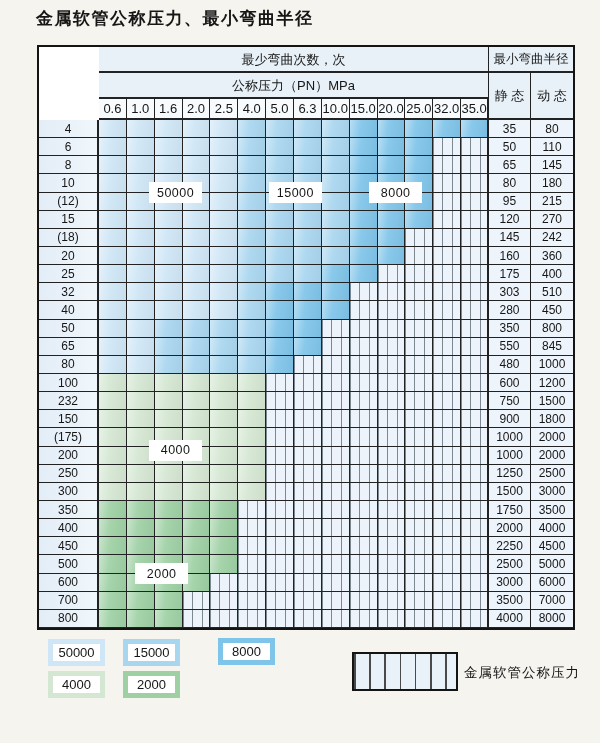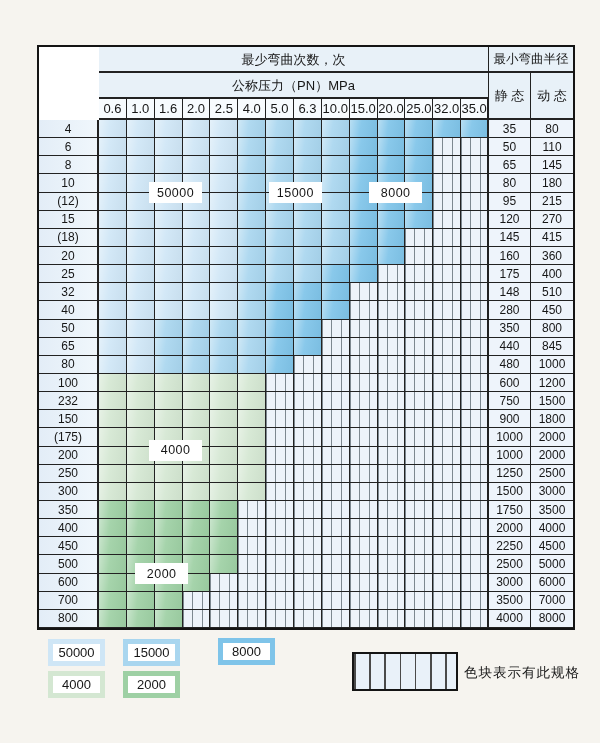--- a/index.html
+++ b/index.html
@@ -67,20 +67,21 @@
     position:absolute; left:352px; top:652px; width:106px; height:39px;
     box-sizing:border-box; border:2px solid #141414;
     background:repeating-linear-gradient(to right,#4a4a4a 0 1.5px,#e9f1f9 1.5px 15.2px);
   }
 </style>
 </head>
 <body>
 
 <div class="page">
 
+  <div class="title">金属软管公称压力、最小弯曲半径</div>
 
   <div class="grid" id="spec-grid">
     <div class="cell hd cycles">最少弯曲次数，次</div>
     <div class="cell hd radhead">最小弯曲半径</div>
     <div class="cell hd phead">公称压力（PN）MPa</div>
     <div class="cell stat">静 态</div>
     <div class="cell dyn">动 态</div>
 
   <div class="cell pval" style="grid-area: 3 / 2;">0.6</div>
       <div class="cell pval" style="grid-area: 3 / 3;">1.0</div>
@@ -207,21 +208,21 @@
       <div class="cell zone" style="grid-area: 10 / 7; background-color: rgb(169, 214, 239);"></div>
       <div class="cell zone" style="grid-area: 10 / 8; background-color: rgb(169, 214, 239);"></div>
       <div class="cell zone" style="grid-area: 10 / 9; background-color: rgb(169, 214, 239);"></div>
       <div class="cell zone" style="grid-area: 10 / 10; background-color: rgb(169, 214, 239);"></div>
       <div class="cell zone" style="grid-area: 10 / 11; background-color: rgb(127, 196, 233);"></div>
       <div class="cell zone" style="grid-area: 10 / 12; background-color: rgb(127, 196, 233);"></div>
       <div class="cell hatch" style="grid-area: 10 / 13;"></div>
       <div class="cell hatch" style="grid-area: 10 / 14;"></div>
       <div class="cell hatch lastp" style="grid-area: 10 / 15;"></div>
       <div class="cell radcell" style="grid-area: 10 / 16;">145</div>
-      <div class="cell radcell d" style="grid-area: 10 / 17;">415</div>
+      <div class="cell radcell d" style="grid-area: 10 / 17;">242</div>
       <div class="cell dncell" style="grid-area: 11 / 1;">20</div>
       <div class="cell zone" style="grid-area: 11 / 2; background-color: rgb(207, 230, 246);"></div>
       <div class="cell zone" style="grid-area: 11 / 3; background-color: rgb(207, 230, 246);"></div>
       <div class="cell zone" style="grid-area: 11 / 4; background-color: rgb(207, 230, 246);"></div>
       <div class="cell zone" style="grid-area: 11 / 5; background-color: rgb(207, 230, 246);"></div>
       <div class="cell zone" style="grid-area: 11 / 6; background-color: rgb(207, 230, 246);"></div>
       <div class="cell zone" style="grid-area: 11 / 7; background-color: rgb(169, 214, 239);"></div>
       <div class="cell zone" style="grid-area: 11 / 8; background-color: rgb(169, 214, 239);"></div>
       <div class="cell zone" style="grid-area: 11 / 9; background-color: rgb(169, 214, 239);"></div>
       <div class="cell zone" style="grid-area: 11 / 10; background-color: rgb(169, 214, 239);"></div>
@@ -257,21 +258,21 @@
       <div class="cell zone" style="grid-area: 13 / 6; background-color: rgb(207, 230, 246);"></div>
       <div class="cell zone" style="grid-area: 13 / 7; background-color: rgb(169, 214, 239);"></div>
       <div class="cell zone" style="grid-area: 13 / 8; background-color: rgb(127, 196, 233);"></div>
       <div class="cell zone" style="grid-area: 13 / 9; background-color: rgb(127, 196, 233);"></div>
       <div class="cell zone" style="grid-area: 13 / 10; background-color: rgb(127, 196, 233);"></div>
       <div class="cell hatch" style="grid-area: 13 / 11;"></div>
       <div class="cell hatch" style="grid-area: 13 / 12;"></div>
       <div class="cell hatch" style="grid-area: 13 / 13;"></div>
       <div class="cell hatch" style="grid-area: 13 / 14;"></div>
       <div class="cell hatch lastp" style="grid-area: 13 / 15;"></div>
-      <div class="cell radcell" style="grid-area: 13 / 16;">148</div>
+      <div class="cell radcell" style="grid-area: 13 / 16;">303</div>
       <div class="cell radcell d" style="grid-area: 13 / 17;">510</div>
       <div class="cell dncell" style="grid-area: 14 / 1;">40</div>
       <div class="cell zone" style="grid-area: 14 / 2; background-color: rgb(207, 230, 246);"></div>
       <div class="cell zone" style="grid-area: 14 / 3; background-color: rgb(207, 230, 246);"></div>
       <div class="cell zone" style="grid-area: 14 / 4; background-color: rgb(207, 230, 246);"></div>
       <div class="cell zone" style="grid-area: 14 / 5; background-color: rgb(207, 230, 246);"></div>
       <div class="cell zone" style="grid-area: 14 / 6; background-color: rgb(207, 230, 246);"></div>
       <div class="cell zone" style="grid-area: 14 / 7; background-color: rgb(169, 214, 239);"></div>
       <div class="cell zone" style="grid-area: 14 / 8; background-color: rgb(127, 196, 233);"></div>
       <div class="cell zone" style="grid-area: 14 / 9; background-color: rgb(127, 196, 233);"></div>
@@ -308,21 +309,21 @@
       <div class="cell zone" style="grid-area: 16 / 6; background-color: rgb(169, 214, 239);"></div>
       <div class="cell zone" style="grid-area: 16 / 7; background-color: rgb(169, 214, 239);"></div>
       <div class="cell zone" style="grid-area: 16 / 8; background-color: rgb(127, 196, 233);"></div>
       <div class="cell zone" style="grid-area: 16 / 9; background-color: rgb(127, 196, 233);"></div>
       <div class="cell hatch" style="grid-area: 16 / 10;"></div>
       <div class="cell hatch" style="grid-area: 16 / 11;"></div>
       <div class="cell hatch" style="grid-area: 16 / 12;"></div>
       <div class="cell hatch" style="grid-area: 16 / 13;"></div>
       <div class="cell hatch" style="grid-area: 16 / 14;"></div>
       <div class="cell hatch lastp" style="grid-area: 16 / 15;"></div>
-      <div class="cell radcell" style="grid-area: 16 / 16;">440</div>
+      <div class="cell radcell" style="grid-area: 16 / 16;">550</div>
       <div class="cell radcell d" style="grid-area: 16 / 17;">845</div>
       <div class="cell dncell" style="grid-area: 17 / 1;">80</div>
       <div class="cell zone" style="grid-area: 17 / 2; background-color: rgb(207, 230, 246);"></div>
       <div class="cell zone" style="grid-area: 17 / 3; background-color: rgb(207, 230, 246);"></div>
       <div class="cell zone" style="grid-area: 17 / 4; background-color: rgb(169, 214, 239);"></div>
       <div class="cell zone" style="grid-area: 17 / 5; background-color: rgb(169, 214, 239);"></div>
       <div class="cell zone" style="grid-area: 17 / 6; background-color: rgb(169, 214, 239);"></div>
       <div class="cell zone" style="grid-area: 17 / 7; background-color: rgb(169, 214, 239);"></div>
       <div class="cell zone" style="grid-area: 17 / 8; background-color: rgb(127, 196, 233);"></div>
       <div class="cell hatch" style="grid-area: 17 / 9;"></div>
@@ -584,20 +585,20 @@
     <div class="inner">8000</div>
   </div>
   <div class="swatch" style="left: 48px; top: 671px; background: rgb(212, 231, 210);">
     <div class="inner">4000</div>
   </div>
   <div class="swatch" style="left: 123px; top: 671px; background: rgb(158, 208, 164);">
     <div class="inner">2000</div>
   </div>
 
   <div class="nospec-box"></div>
-  <div class="leg-text" style="left:464px;top:664px;">色块表示有此规格</div>
+  <div class="leg-text" style="left:464px;top:664px;">金属软管公称压力</div>
 
 <div class="zlabel" style="left: 149.143px; width: 52.9286px; top: 182.071px;">50000</div>
     <div class="zlabel" style="left: 268.929px; width: 52.9286px; top: 182.071px;">15000</div>
     <div class="zlabel" style="left: 369.214px; width: 52.9286px; top: 182.071px;">8000</div>
     <div class="zlabel" style="left: 149.143px; width: 52.9286px; top: 439.7px;">4000</div>
     <div class="zlabel" style="left: 135.214px; width: 52.9286px; top: 563.071px;">2000</div>
   </div>
 
 </body></html>

